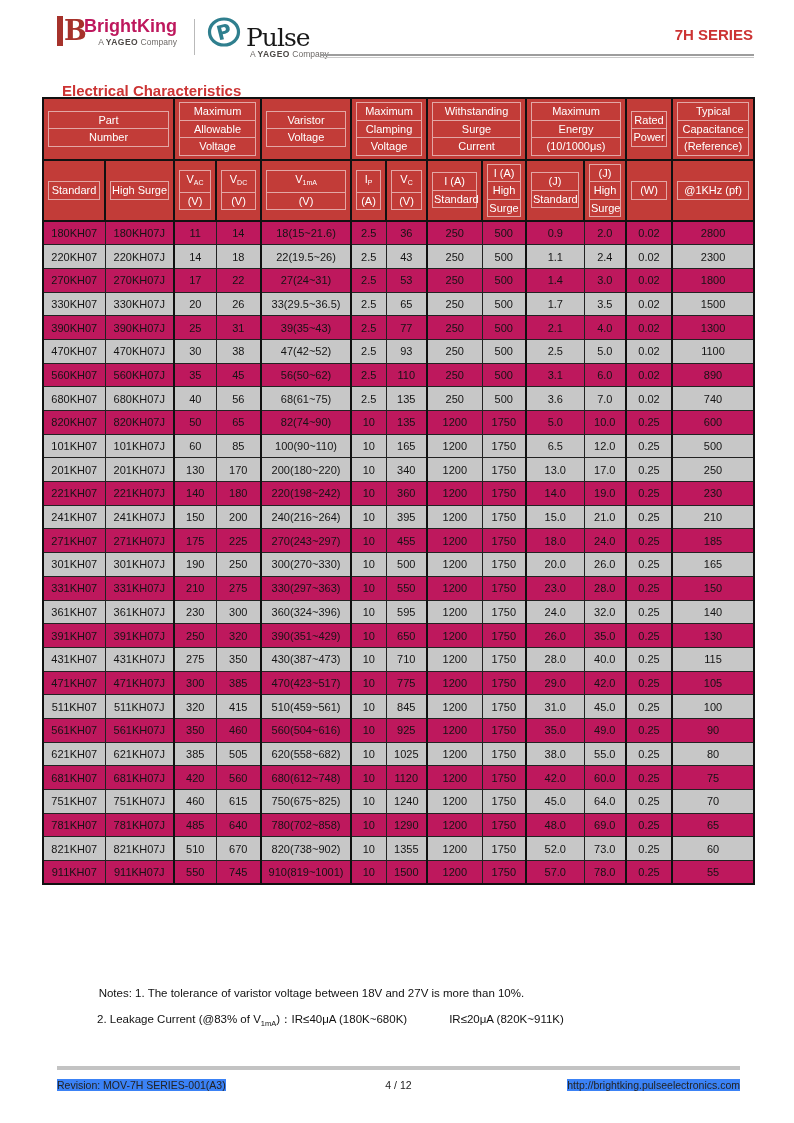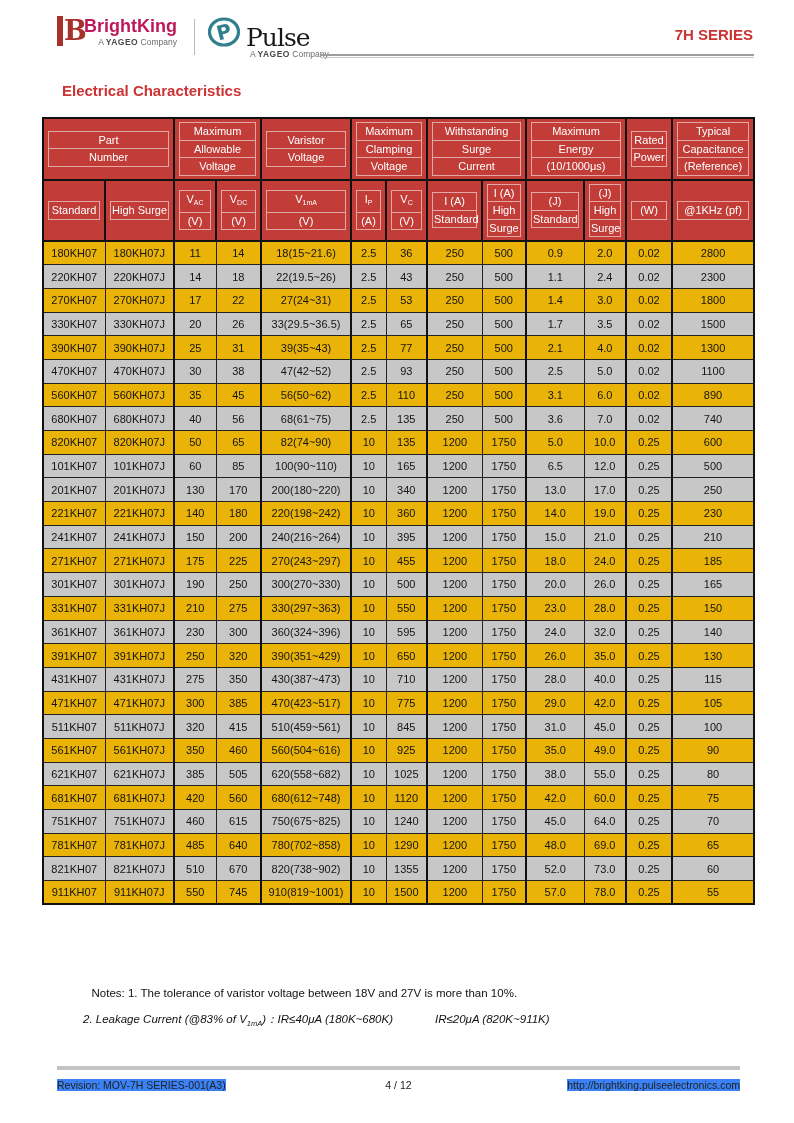--- a/index.html
+++ b/index.html
@@ -25,22 +25,22 @@
   .pulse-text { margin-left:2px; }
   .pulse-name { font-family:"DejaVu Serif", serif; font-weight:400; font-size:25px; line-height:26px; color:#181818; letter-spacing:-1px;margin-top:12px; }
   .pulse-text .tagline { text-align:left; margin-left:4px; margin-top:-2px; }
   .series { position:absolute; right:41px; top:26px; font-weight:700; font-size:15px; color:#cc3333; }
   .double-line { position:absolute; left:320px; top:54px; width:434px; height:4px;
     border-top:2px solid #9d9d9d; border-bottom:1px solid #c9c9c9; }
   
   .section-title { position:absolute; left:62px; top:82px; font-weight:700; font-size:15px; color:#cc3333; }
   
   .dtable {
-    position:absolute; left:42px; top:117px; width:711px;
-    border-collapse:collapse; table-layout:fixed; background:#eab308;
+    position:absolute; left:42px; top:97px; width:711px;
+    border-collapse:collapse; table-layout:fixed; background:#be185d;
     border:2.5px solid #111;
   }
   .dtable th {
     background:#c23c38; color:#ffffff; font-weight:normal; font-size:11px;
     border:2px solid #111; padding:0; vertical-align:middle;
   }
   .dtable thead tr.subrow th { border-bottom:2.5px solid #111; }
   .dtable td {
     border:1px solid #222; font-size:11px; text-align:center;
     height:23.7px; padding:0 1px; vertical-align:middle; color:#141414;
@@ -51,21 +51,21 @@
   .cellwrap { display:flex; align-items:center; justify-content:center; width:100%; height:100%; padding:3px 4px; }
   .inbox { width:100%; border:1px solid rgba(255,255,255,0.55); display:flex; flex-direction:column; justify-content:center; }
   .inbox .ln { line-height:16.5px; padding:0 1px; text-align:center; white-space:nowrap; }
   .inbox .ln + .ln { border-top:1px solid rgba(255,255,255,0.55); }
   .dtable sub { font-size:7px; vertical-align:-2px; }
   .gh-cell { height:55px; }
   .sh-cell { height:57px; }
   
   .notes { position:absolute; left:59px; top:986px; font-size:11.5px; color:#111;text-align:center; }
   .note-line { line-height:14px; }
-  .note-line.second { margin-left:24px; margin-top:12px;font-style:italic; }
+  .note-line.second { margin-left:38px; margin-top:12px; }
   .notes sub { font-size:7.5px; }
   .ir-gap { display:inline-block; width:42px; }
   
   .footer-bar { position:absolute; left:57px; top:1066px; width:683px; height:4px; background:#c3c3c3; }
   .footer-row { position:absolute; left:57px; top:1079px; width:683px; display:flex; justify-content:space-between; font-size:10.5px; color:#222; }
   .footer-row .fcenter { position:absolute; left:0; right:0; text-align:center; }
   .footer-row .fleft, .footer-row .fright { position:relative; z-index:1; background:#3b82f6; }
 </style>
 </head>
 <body>

